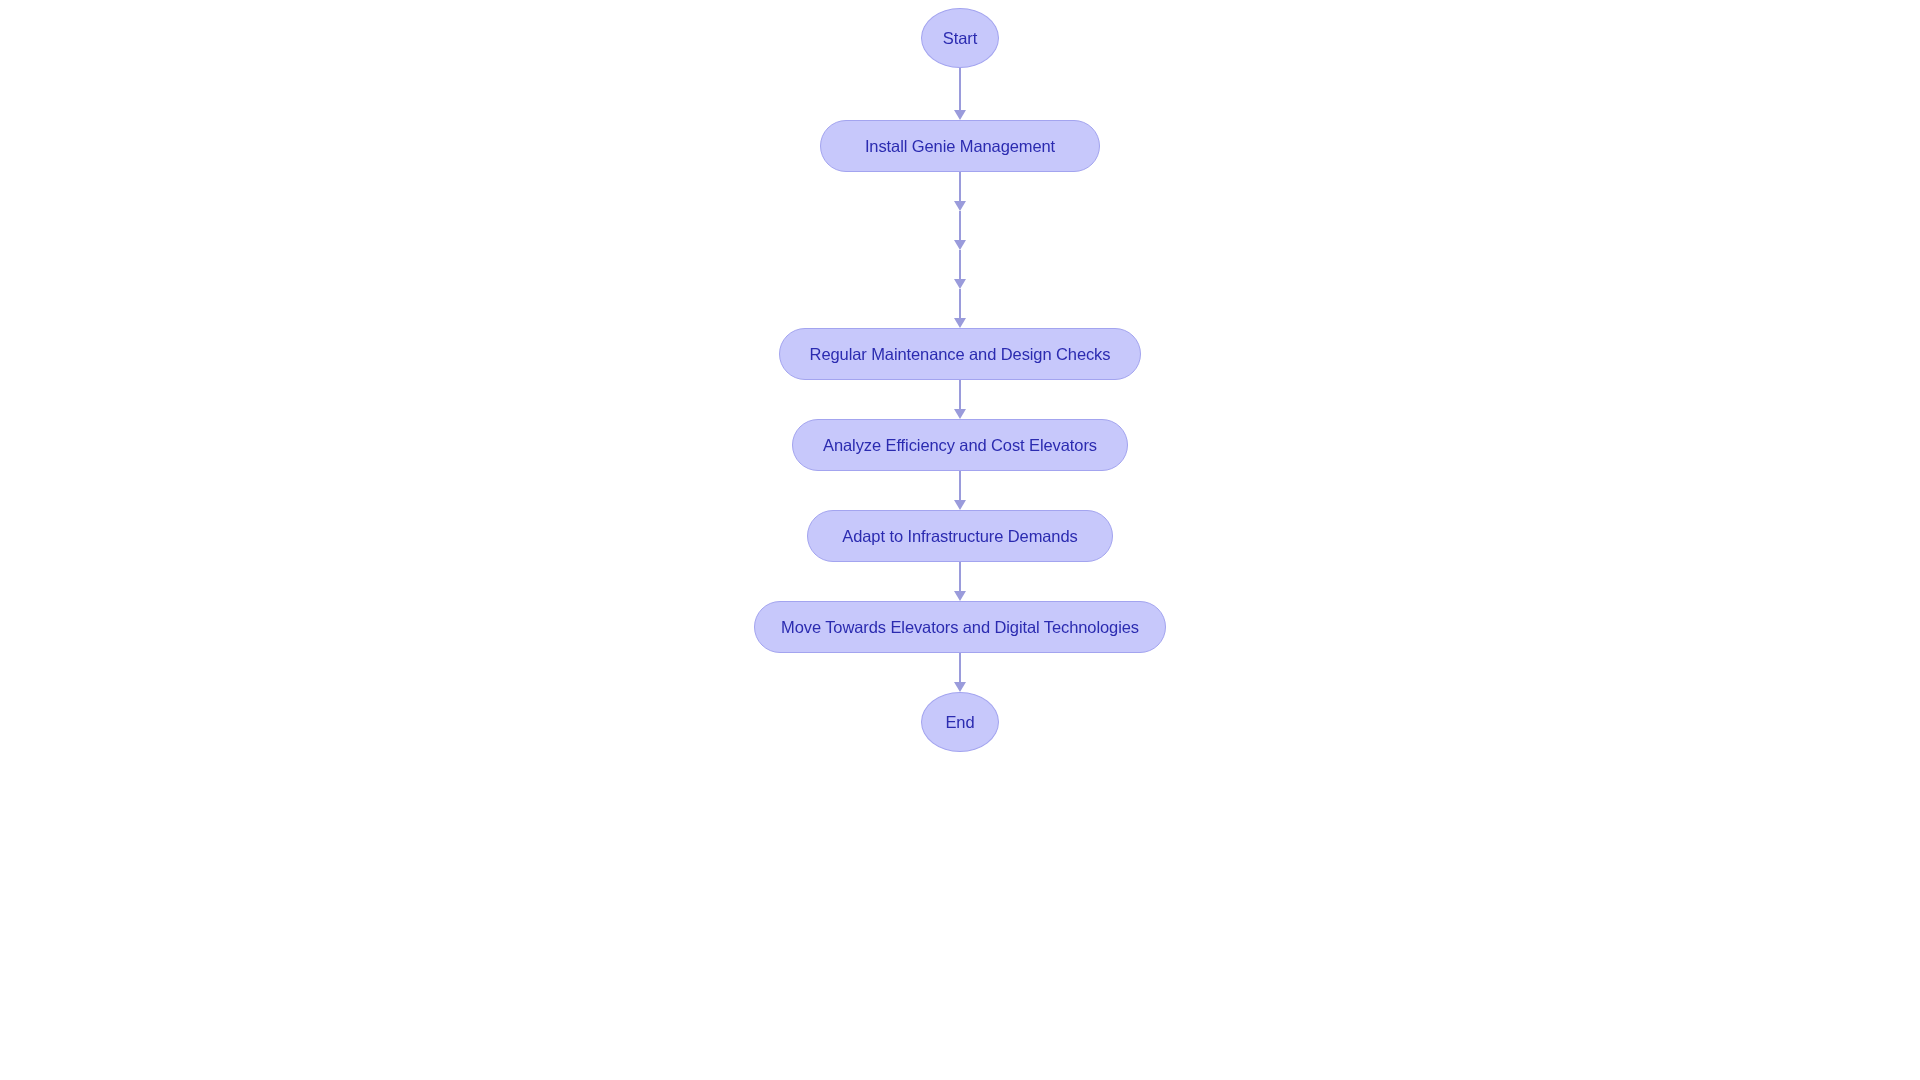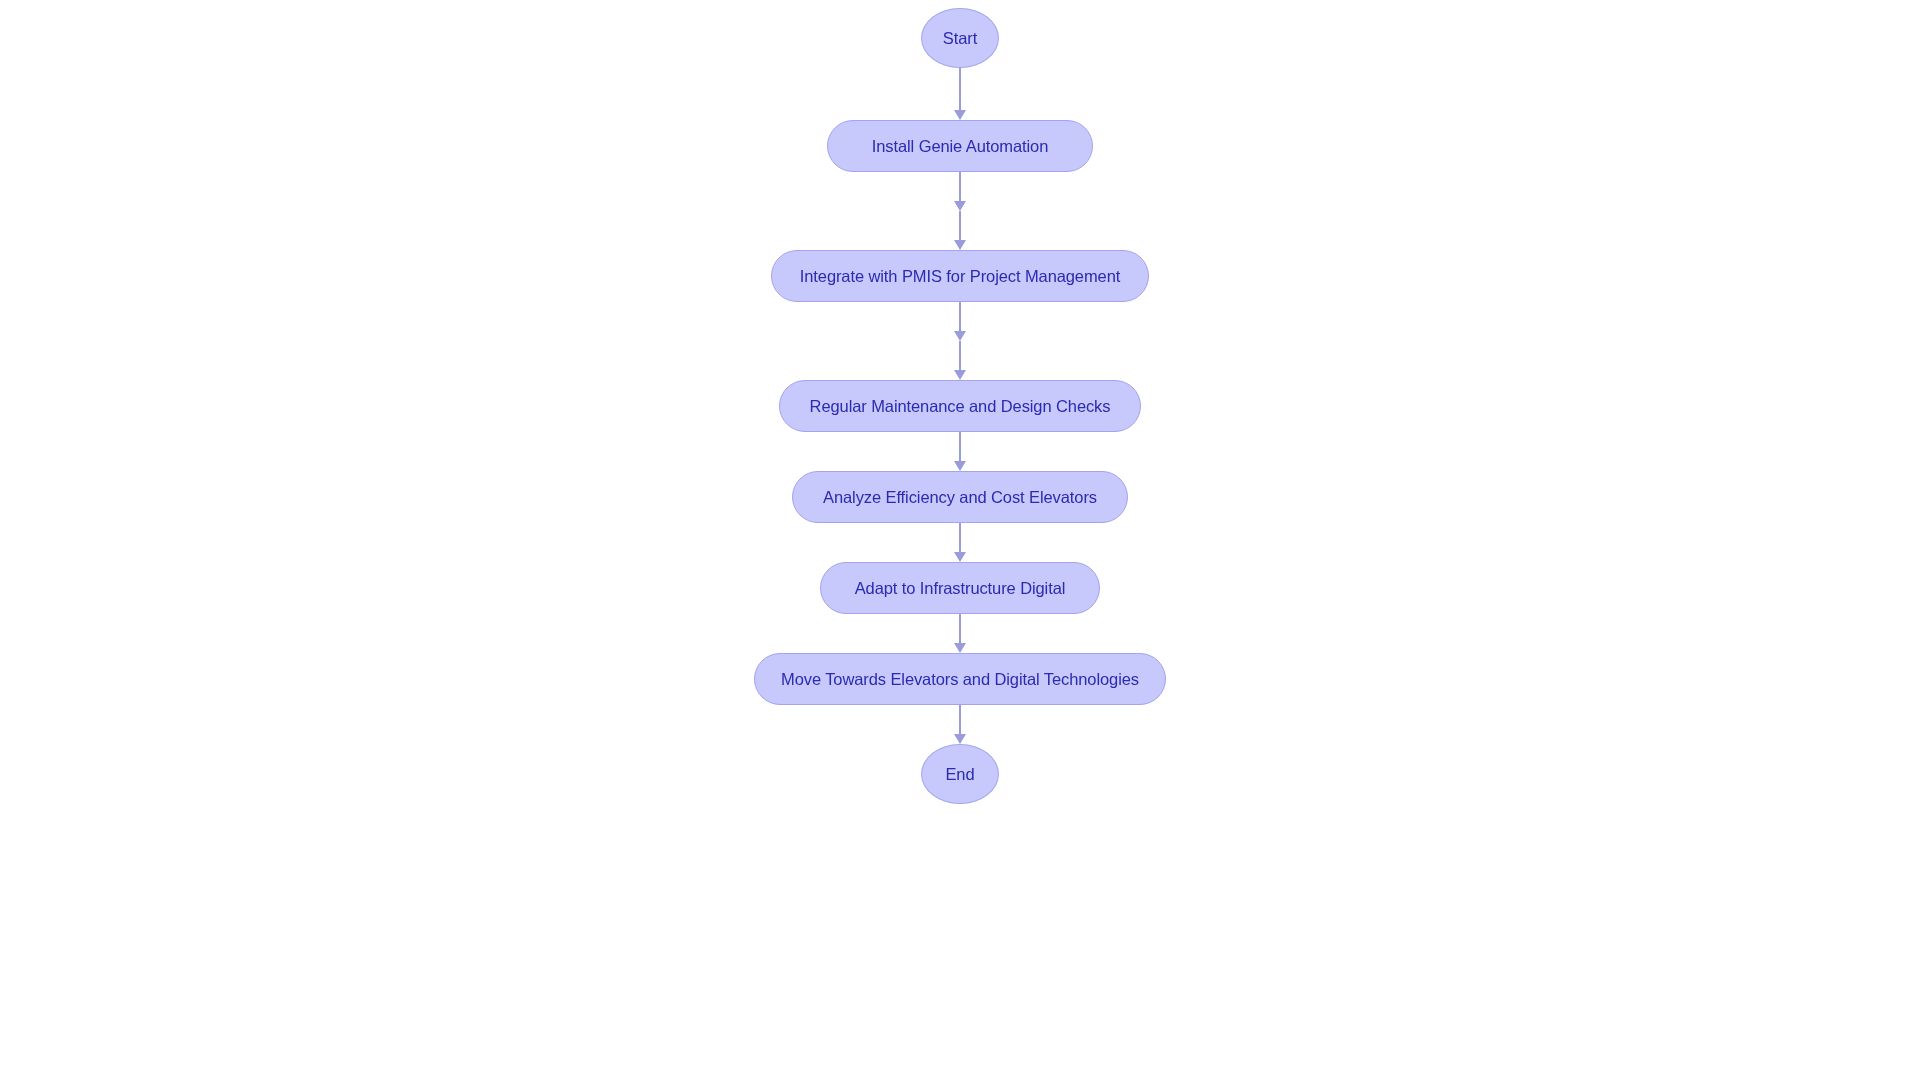--- a/index.html
+++ b/index.html
@@ -98,37 +98,34 @@
     <div class="node-row" style="margin-top:8px;">
       <div class="flow-node terminal">Start</div>
     </div>
 
     <div class="connector" style="height:52px;">
       <div class="conn-line"></div>
       <div class="conn-head"></div>
     </div>
 
     <div class="node-row">
-      <div class="flow-node stadium" style="padding:0 44px;">Install Genie Automation</div>
+      <div class="flow-node stadium" style="padding:0 44px;">Install Genie Management</div>
     </div>
 
     <div class="connector" style="height:39px;">
       <div class="conn-line"></div>
       <div class="conn-head"></div>
     </div>
 
 
     <div class="connector" style="height:39px;">
       <div class="conn-line"></div>
       <div class="conn-head"></div>
     </div>
 
-    <div class="node-row">
-      <div class="flow-node stadium" style="padding:0 28px;">Integrate with PMIS for Project Management</div>
-    </div>
 
     <div class="connector" style="height:39px;">
       <div class="conn-line"></div>
       <div class="conn-head"></div>
     </div>
 
 
     <div class="connector" style="height:39px;">
       <div class="conn-line"></div>
       <div class="conn-head"></div>
@@ -146,21 +143,21 @@
     <div class="node-row">
       <div class="flow-node stadium" style="padding:0 30px;">Analyze Efficiency and Cost Elevators</div>
     </div>
 
     <div class="connector" style="height:39px;">
       <div class="conn-line"></div>
       <div class="conn-head"></div>
     </div>
 
     <div class="node-row">
-      <div class="flow-node stadium" style="padding:0 34px;">Adapt to Infrastructure Digital</div>
+      <div class="flow-node stadium" style="padding:0 34px;">Adapt to Infrastructure Demands</div>
     </div>
 
     <div class="connector" style="height:39px;">
       <div class="conn-line"></div>
       <div class="conn-head"></div>
     </div>
 
     <div class="node-row">
       <div class="flow-node stadium" style="padding:0 26px;">Move Towards Elevators and Digital Technologies</div>
     </div>

